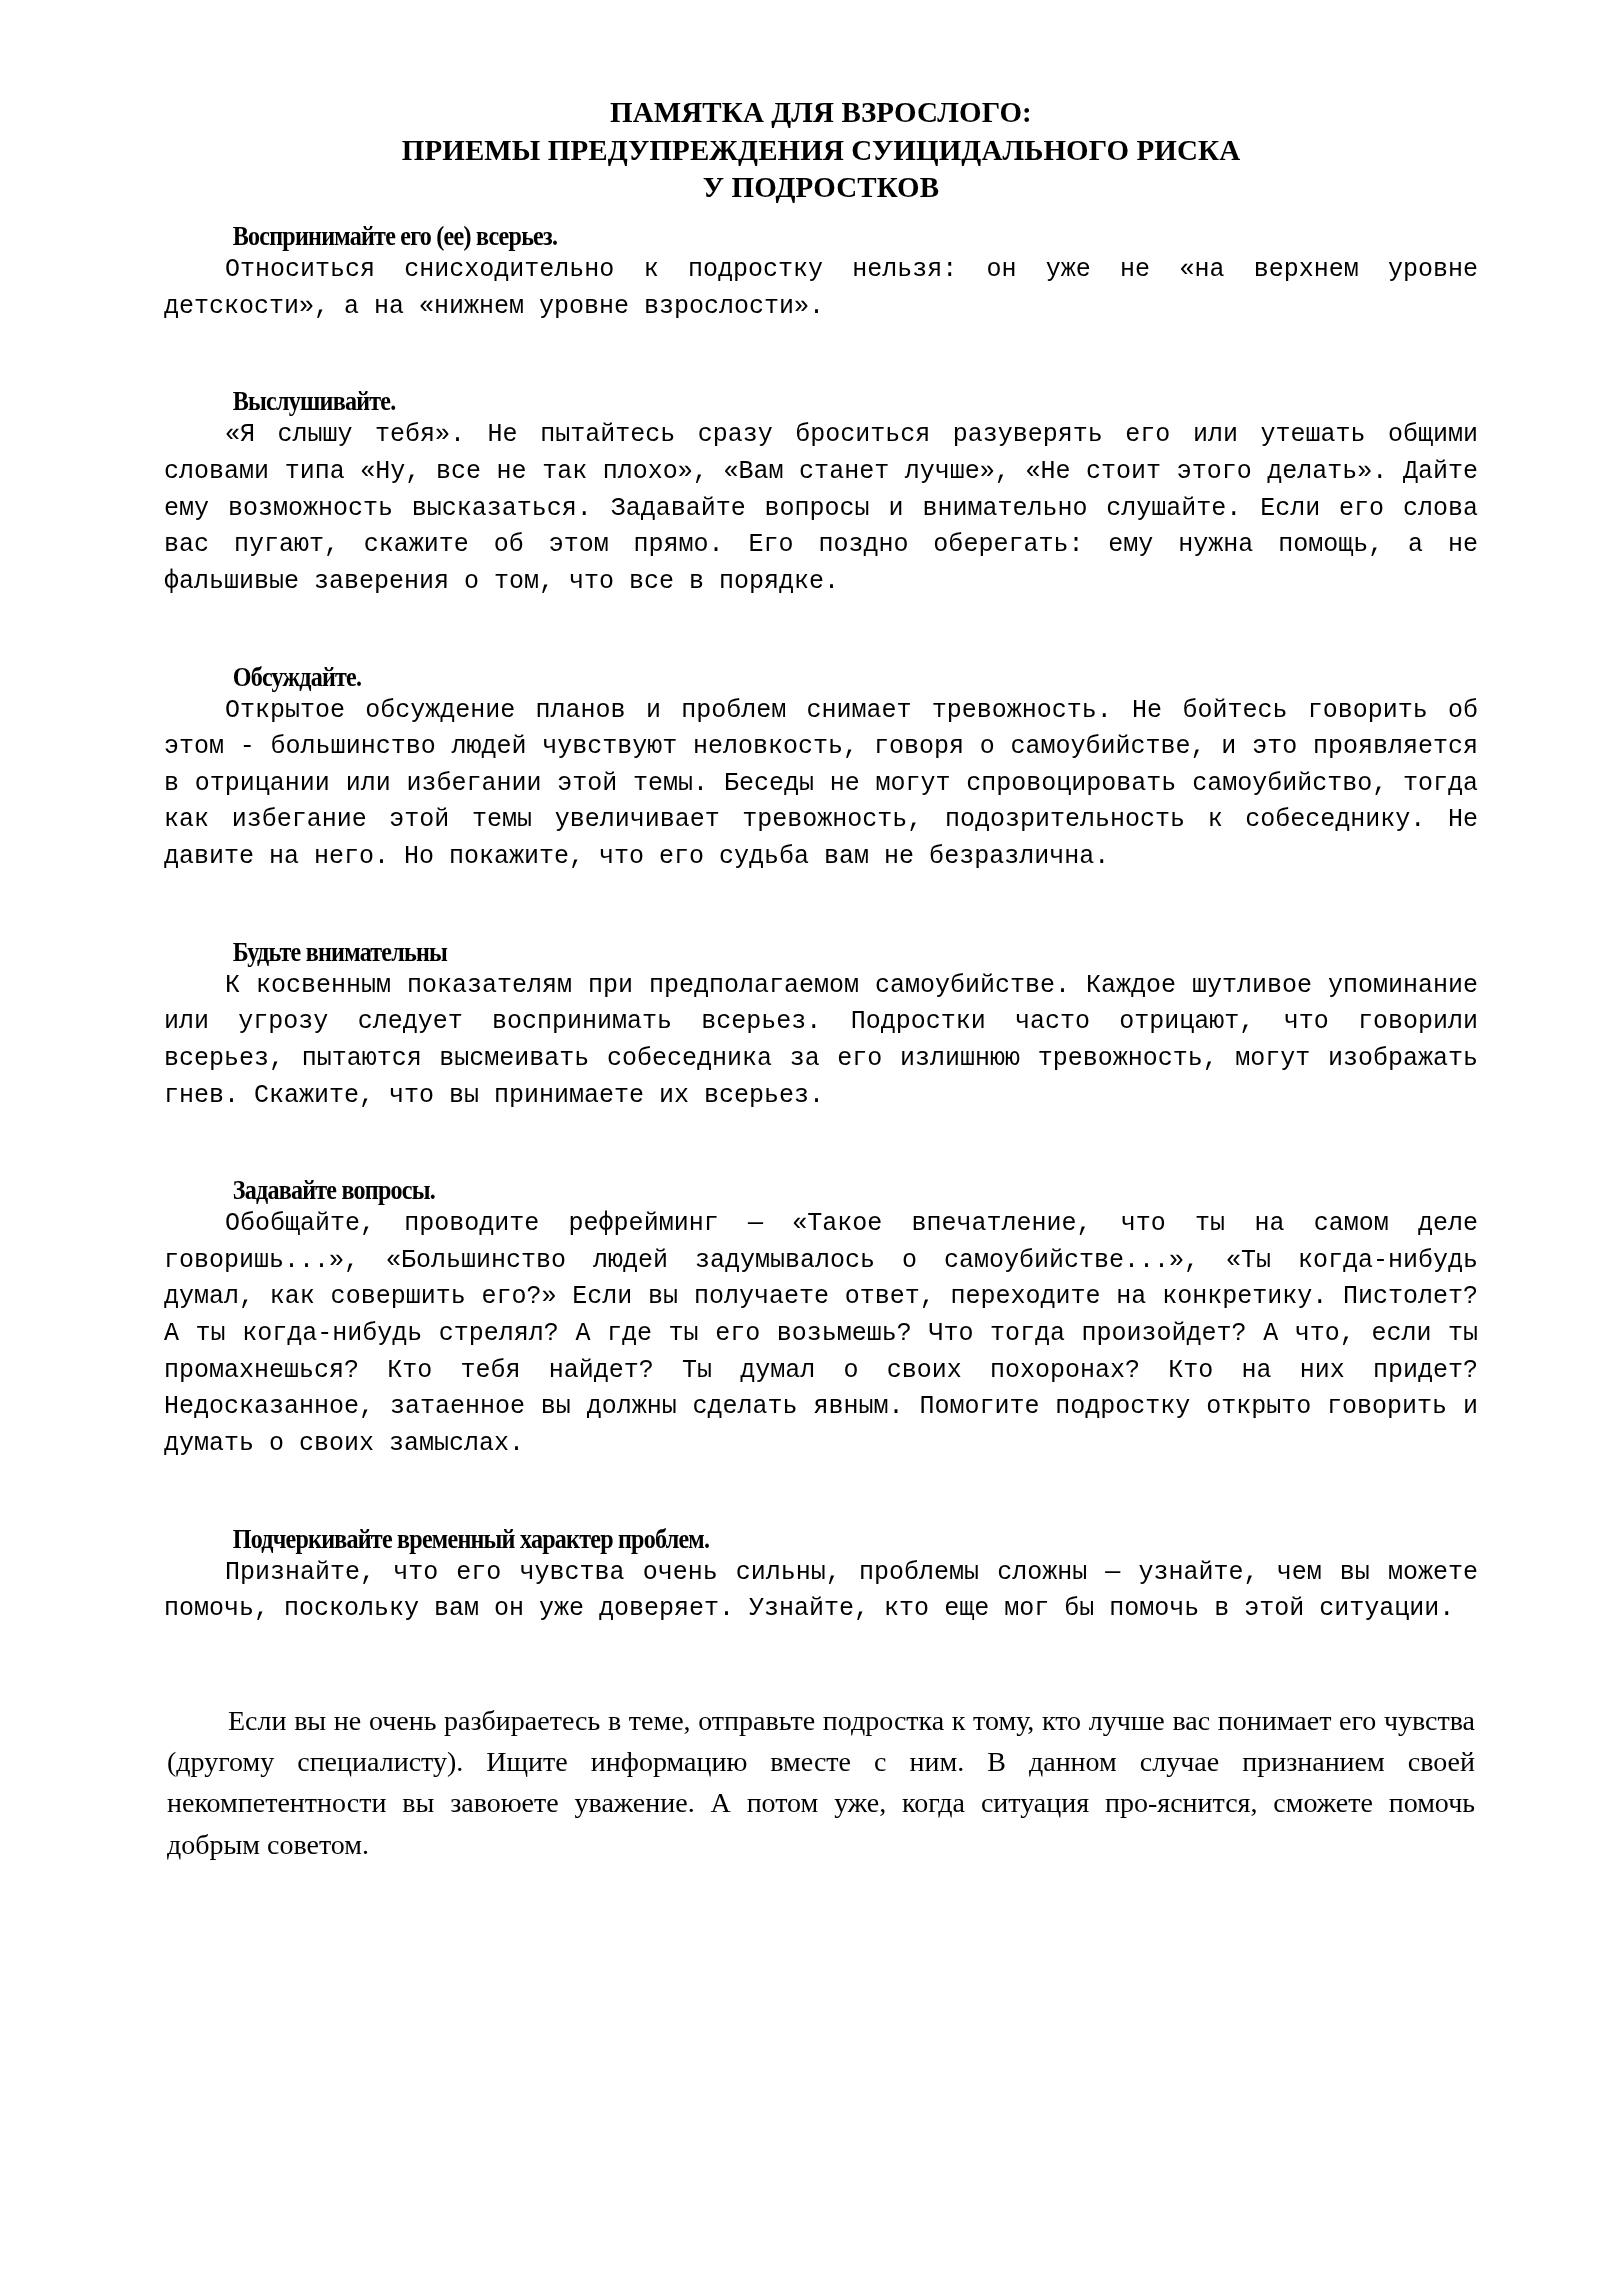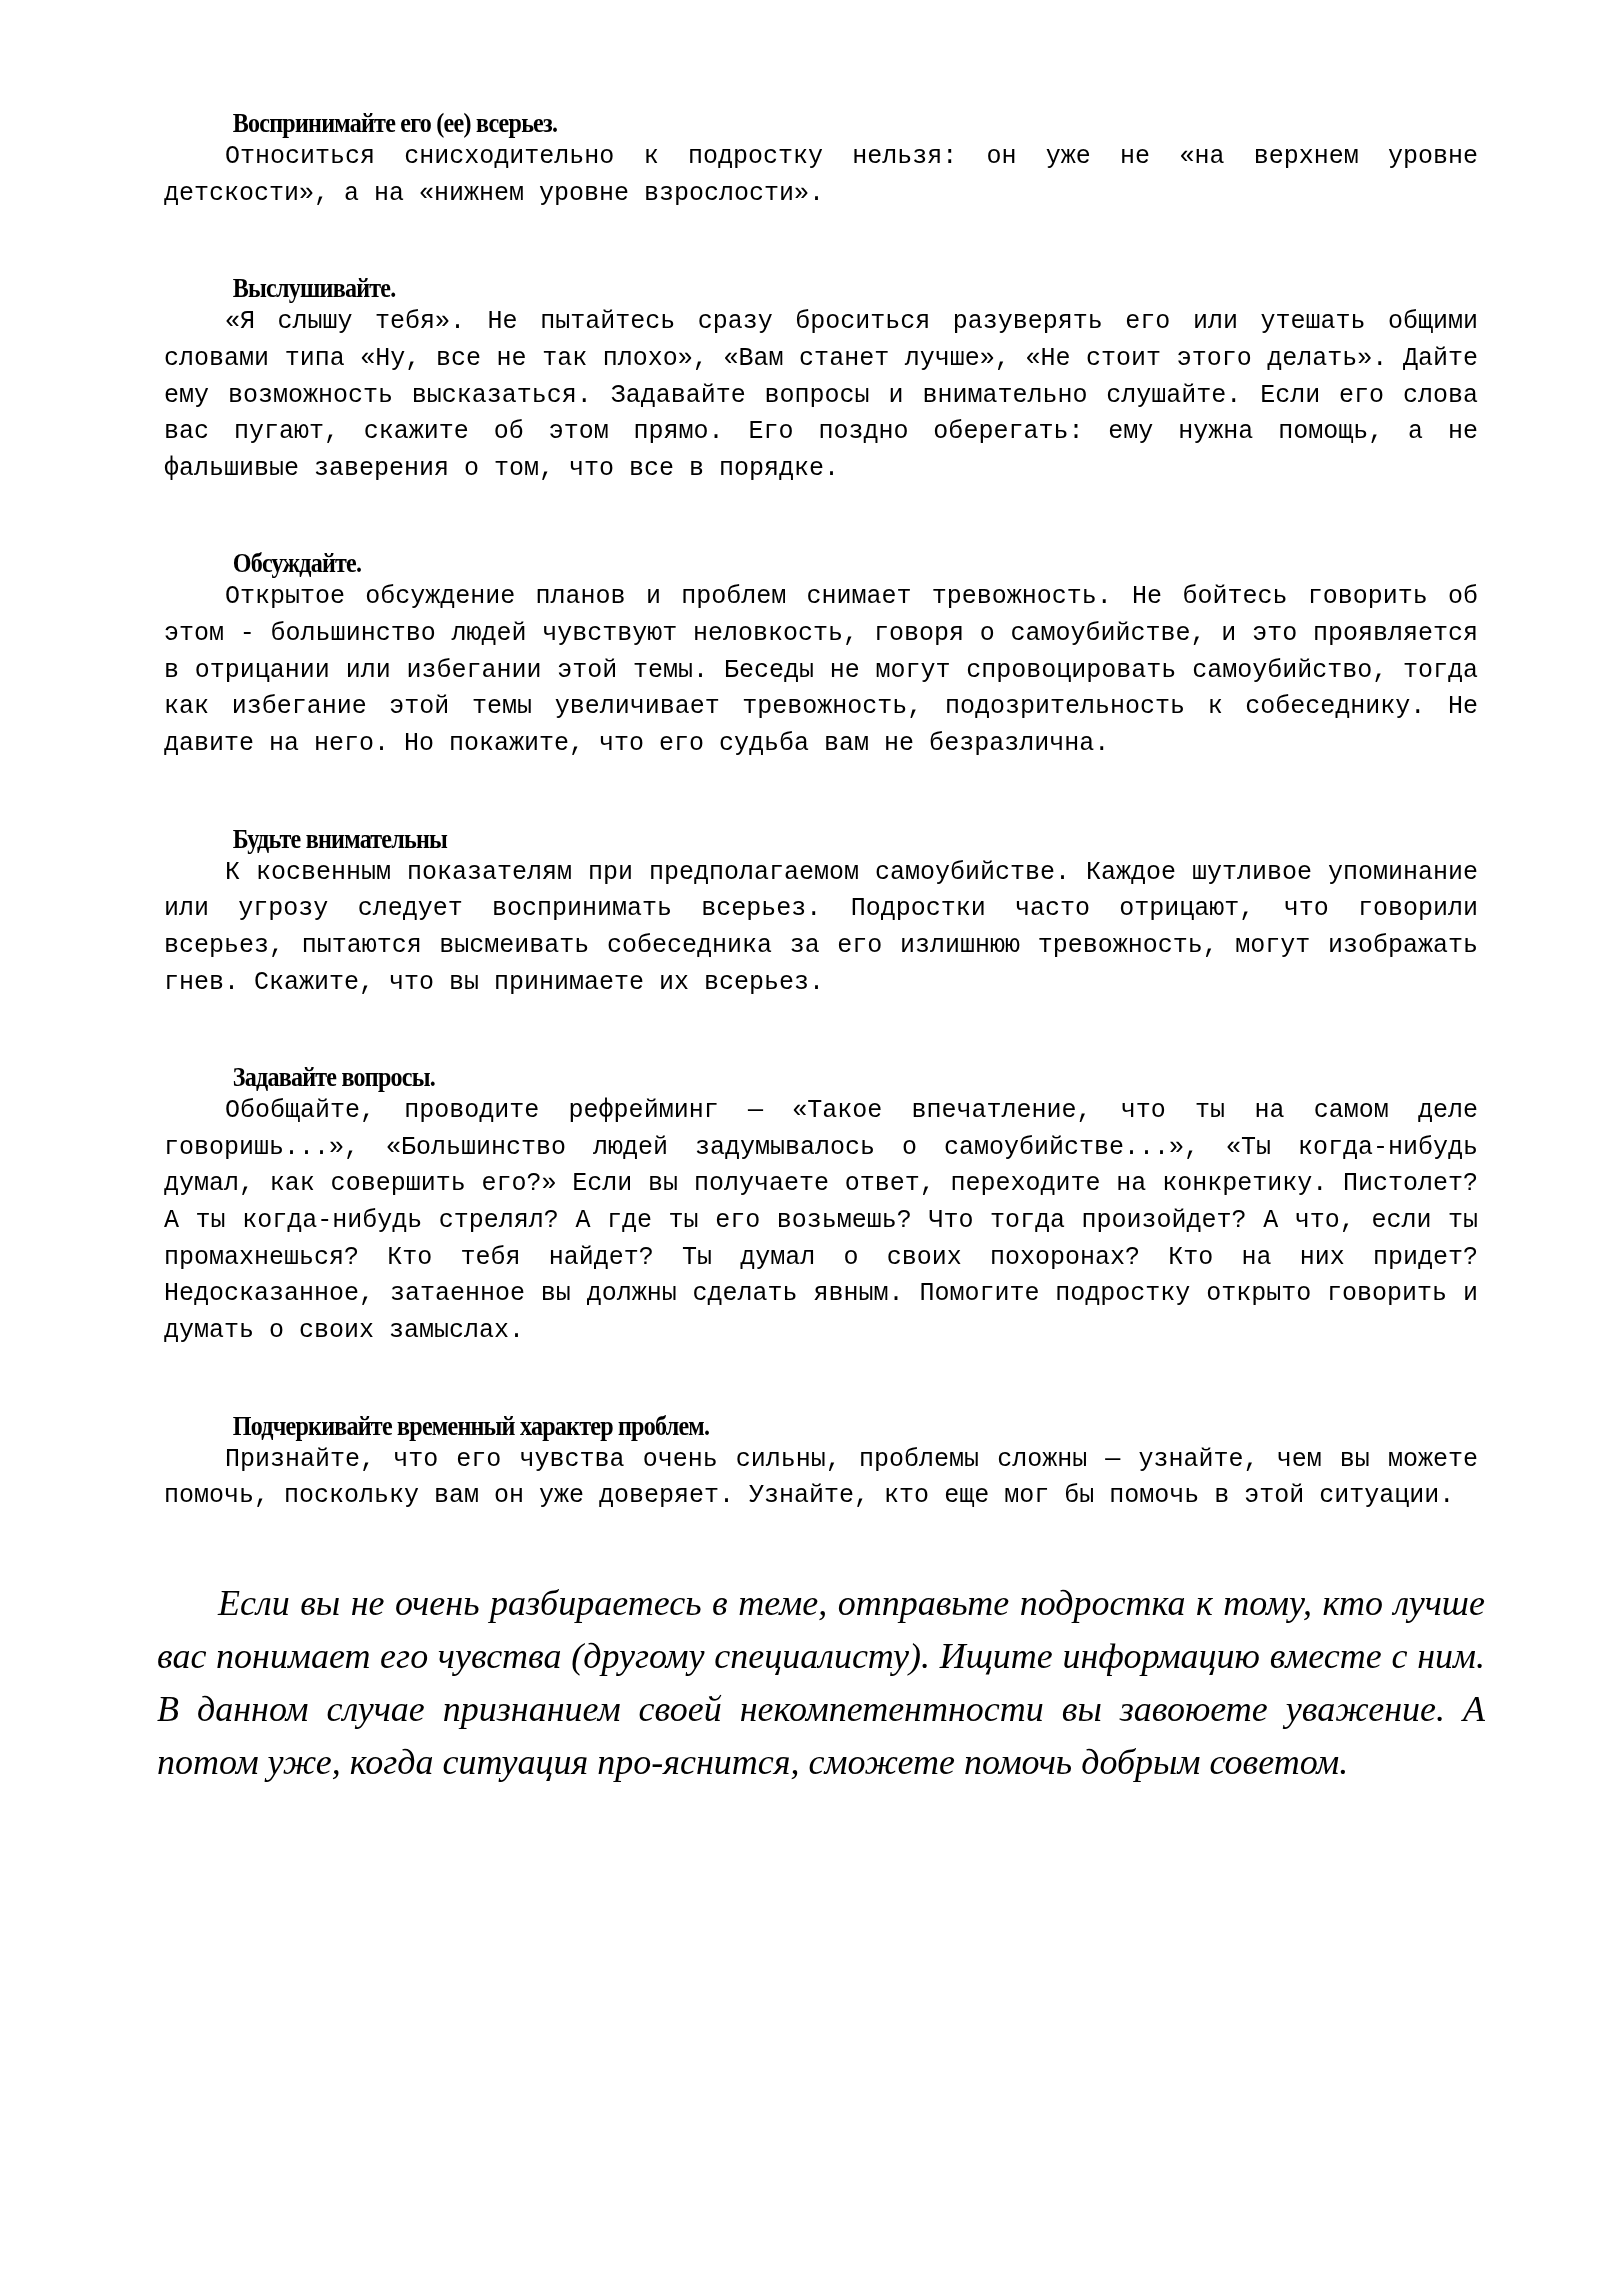--- a/index.html
+++ b/index.html
@@ -71,37 +71,41 @@
   .body-par:last-child {
     text-align: justify;
   }
 
   
   .gap-after-par { height: 35px; }
   .gap-tail      { height: 45px; }
 
   
   .note-par {
-    font-size: 36px;
+    font-size: 28px;
     line-height: 1.475;
     text-align: justify;
     text-indent: 61px;
-    font-style: italic;
-    margin: 5px;
+    margin: 15px;
     padding: 0;
   }
 
   .section-block { margin: 12px; }
 </style>
 </head>
 <body>
 
 <div class="page">
   <div class="doc-body">
 
+    <div class="doc-title">
+      <span class="title-line">ПАМЯТКА ДЛЯ ВЗРОСЛОГО:</span>
+      <span class="title-line">ПРИЕМЫ ПРЕДУПРЕЖДЕНИЯ СУИЦИДАЛЬНОГО РИСКА</span>
+      <span class="title-line">У ПОДРОСТКОВ</span>
+    </div>
 
     <div class="section-block">
       <p class="section-heading">Воспринимайте его (ее) всерьез.</p>
       <p class="body-par">Относиться снисходительно к подростку нельзя: он уже не «на верхнем уровне детскости», а на «нижнем уровне взрослости».</p>
     </div>
     <div class="gap-after-par"></div>
 
     <div class="section-block">
       <p class="section-heading">Выслушивайте.</p>
       <p class="body-par">«Я слышу тебя». Не пытайтесь сразу броситься разуверять его или утешать общими словами типа «Ну, все не так плохо», «Вам станет лучше», «Не стоит этого делать». Дайте ему возможность высказаться. Задавайте вопросы и внимательно слушайте. Если его слова вас пугают, скажите об этом прямо. Его поздно оберегать: ему нужна помощь, а не фальшивые заверения о том, что все в порядке.</p>

